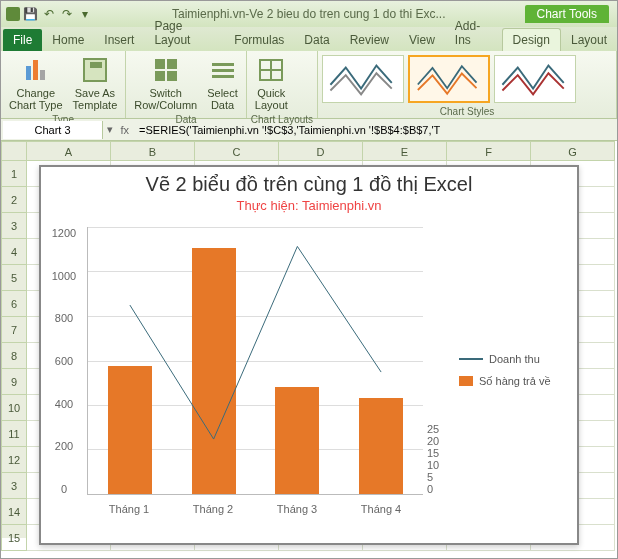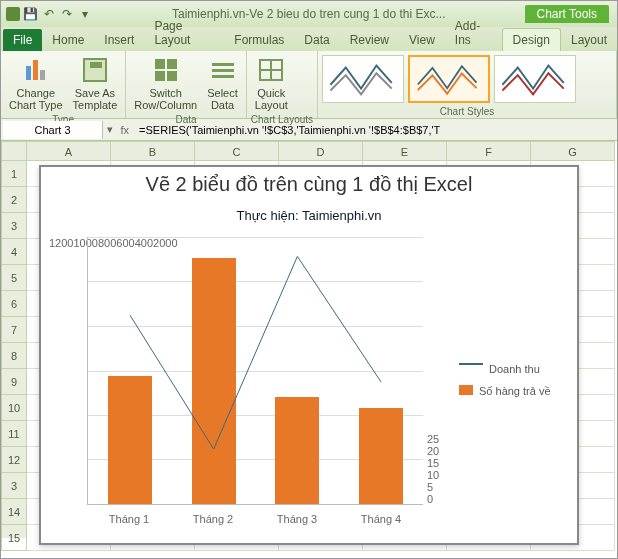--- a/index.html
+++ b/index.html
@@ -48,28 +48,28 @@
 .rh{height:26px;border:1px solid #c3d4ab;border-top:none;text-align:center;line-height:26px;color:#4a5a3a;font-size:11px}
 .cols{flex:1}
 .col-hdrs{display:flex;height:20px}
 .ch{flex:1;max-width:84px;border:1px solid #c3d4ab;border-left:none;text-align:center;line-height:20px;background:#e9edde;color:#4a5a3a}
 .cells{position:relative;height:calc(100% - 20px)}
 .cell-grid{position:absolute;inset:0;display:grid;grid-template-columns:repeat(7,84px);grid-auto-rows:26px}
 .cell{border-right:1px solid #d9e0cd;border-bottom:1px solid #d9e0cd}
 .chart-obj{position:absolute;left:12px;top:4px;width:540px;height:380px;background:#fff;border:2px solid #888;box-shadow:0 2px 6px rgba(0,0,0,.2)}
 .chart-title{text-align:center;padding:6px 0 0}
 .ct-main{font-size:20px;font-weight:normal;color:#333}
-.ct-sub{font-size:13px;color:#0f172a;margin-top:12px}
+.ct-sub{font-size:13px;color:#ef4444;margin-top:2px}
 .chart-body{display:flex;height:310px;padding:6px 8px 2px 8px}
 .plot{flex:1;position:relative}
 .legend{width:118px;display:flex;flex-direction:column;justify-content:center;gap:10px;padding-left:8px;font-size:11px;color:#555}
-.lg-row{display:flex;gap:6px}
+.lg-row{display:flex;align-items:center;gap:6px}
 .lg-line{width:24px;height:2px;background:#3a6a7a}
 .lg-box{width:14px;height:10px;background:#e67828}
-.axis-l{position:absolute;left:0;top:8px;bottom:26px;width:34px;display:flex;flex-direction:row;justify-content:space-between;text-align:center;color:#666;padding-right:4px}
+.axis-l{position:absolute;left:0;top:8px;bottom:26px;width:34px;display:flex;flex-direction:column;justify-content:space-between;text-align:center;color:#666;padding-right:4px}
 .axis-r{position:absolute;right:0;top:8px;bottom:26px;width:24px;display:flex;flex-direction:column;justify-content:flex-end;color:#666}
 .plot-area{position:absolute;left:38px;right:28px;top:8px;bottom:26px;border:1px solid #bbb;border-top:none;border-right:none}
 .grid-line{position:absolute;left:0;right:0;height:1px;background:#ddd}
 .bars{position:absolute;inset:0;display:flex;justify-content:space-around;align-items:flex-end}
 .bar{width:44px;background:#e67828}
 .line-svg{position:absolute;inset:0;overflow:visible}
 .axis-b{position:absolute;left:38px;right:28px;bottom:6px;display:flex;justify-content:space-around;color:#666}
 </style>
 </head>
 <body>

